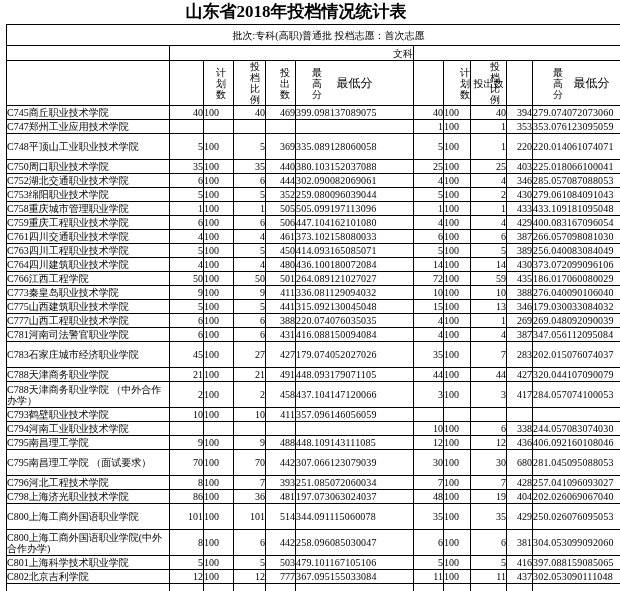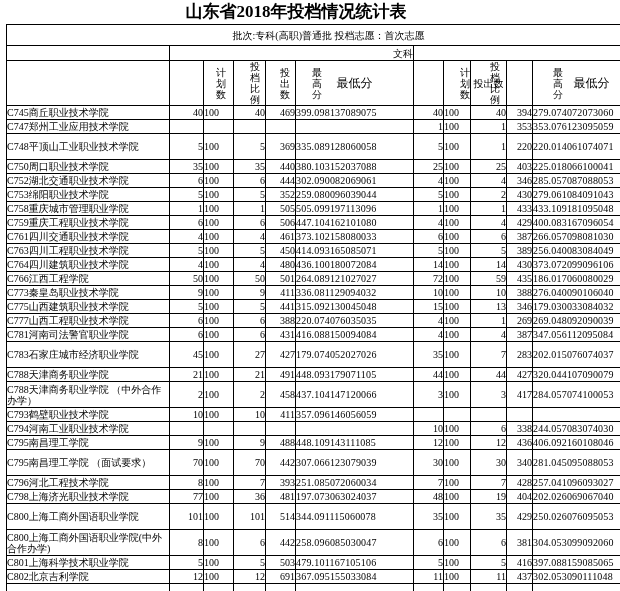--- a/index.html
+++ b/index.html
@@ -457,39 +457,39 @@
         <tr class="data-row" style="height: 26px;">
           <td class="school">C795南昌理工学院      （面试要求）</td>
           <td class="num">70</td>
           <td class="num-c">100</td>
           <td class="num">70</td>
           <td class="num">442</td>
           <td class="score">307.066123079039</td>
           <td class="num">30</td>
           <td class="num-c">100</td>
           <td class="num">30</td>
-          <td class="num">340</td>
+          <td class="num">680</td>
           <td class="score">281.045095088053</td>
         </tr>
         <tr class="data-row">
           <td class="school">C796河北工程技术学院</td>
           <td class="num">8</td>
           <td class="num-c">100</td>
           <td class="num">7</td>
           <td class="num">393</td>
           <td class="score">251.085072060034</td>
           <td class="num">7</td>
           <td class="num-c">100</td>
           <td class="num">7</td>
           <td class="num">428</td>
           <td class="score">257.041096093027</td>
         </tr>
         <tr class="data-row">
           <td class="school">C798上海济光职业技术学院</td>
-          <td class="num">77</td>
+          <td class="num">86</td>
           <td class="num-c">100</td>
           <td class="num">36</td>
           <td class="num">481</td>
           <td class="score">197.073063024037</td>
           <td class="num">48</td>
           <td class="num-c">100</td>
           <td class="num">19</td>
           <td class="num">404</td>
           <td class="score">202.026069067040</td>
         </tr>
@@ -530,21 +530,21 @@
           <td class="num-c">100</td>
           <td class="num">5</td>
           <td class="num">416</td>
           <td class="score">397.088159085065</td>
         </tr>
         <tr class="data-row">
           <td class="school">C802北京吉利学院</td>
           <td class="num">12</td>
           <td class="num-c">100</td>
           <td class="num">12</td>
-          <td class="num">691</td>
+          <td class="num">777</td>
           <td class="score">367.095155033084</td>
           <td class="num">11</td>
           <td class="num-c">100</td>
           <td class="num">11</td>
           <td class="num">437</td>
           <td class="score">302.053090111048</td>
         </tr>
         <tr class="data-row" style="height: 26px;">
           <td class="school">C803天津国土资源和房屋职业学院</td>
           <td class="num">16</td>

